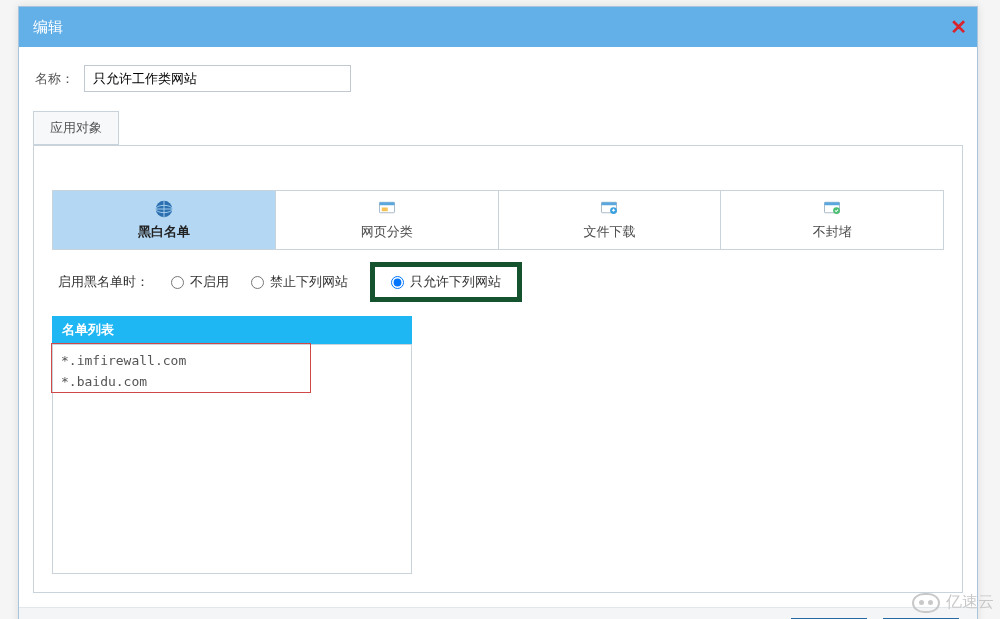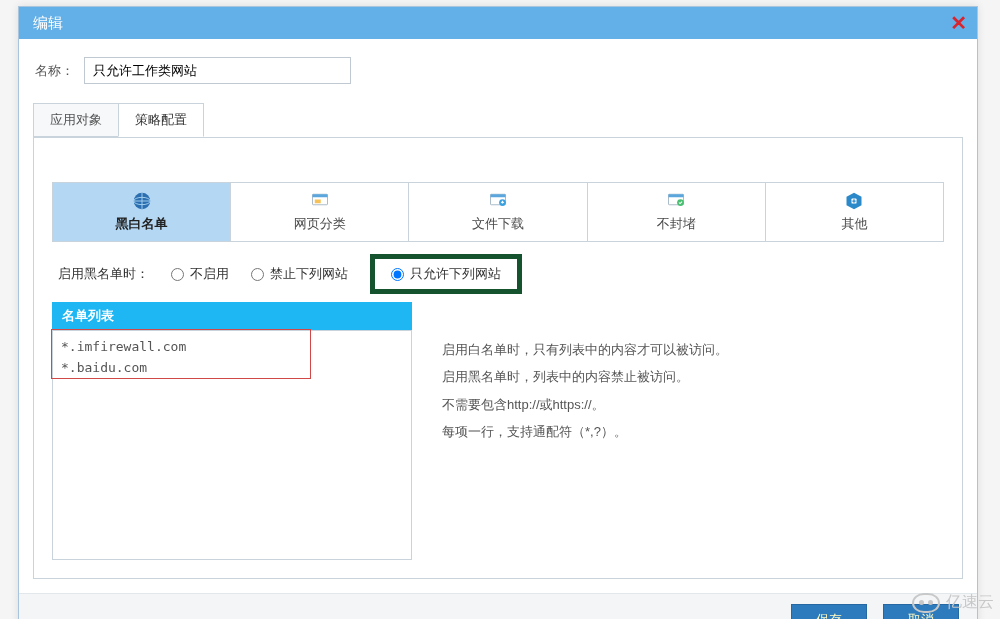--- a/index.html
+++ b/index.html
@@ -16,21 +16,21 @@
     .dialog {
       position: absolute;
       top: 6px;
       left: 18px;
       width: 960px;
       background: #fff;
       border: 1px solid #a9c5de;
       box-shadow: 0 0 8px rgba(0,0,0,0.1);
     }
     .title-bar {
-      height: 32px;
+      height: 40px;
       background: #63b0e8;
       display: flex;
       align-items: center;
       justify-content: space-between;
       padding: 0 10px 0 14px;
       color: #fff;
       font-size: 15px;
       gap: 16px;
     }
     .close-icon {
@@ -123,21 +123,21 @@
       cursor: pointer;
     }
     .radio-opt.boxed {
       border: 5px solid #14532d;
       padding: 6px 16px;
     }
     .content-split {
       display: flex;
       gap: 30px;
     }
-    .left-col { width: 360px; }
+    .left-col { width: 360px; margin-top: 6px; }
     .list-header {
       background: #1eb6f3;
       color: #fff;
       padding: 5px 10px;
       font-weight: bold;
     }
     .list-box {
       border: 1px solid #c9d3db;
       height: 230px;
       position: relative;
@@ -236,21 +236,20 @@
   </div>
 
   <div class="form-row">
     <span class="form-label">名称：</span>
     <input class="text-input" type="text" value="只允许工作类网站" style="">
   </div>
 
   <div class="tabs-outer">
     <div class="tab-row">
       <div class="tab">应用对象</div>
-      <div class="tab active">策略配置</div>
     </div>
 
     <div class="tab-body">
       <div class="subtab-row">
         <div class="subtab active">
           <span class="subtab-icon">
             <svg viewBox="0 0 24 24" width="22" height="22">
                 <circle cx="12" cy="12" r="9" fill="#2b6fb0"></circle>
                 <ellipse cx="12" cy="12" rx="9" ry="4" fill="none" stroke="#a9d3f2" stroke-width="1"></ellipse>
                 <path d="M12 3v18M3 12h18" stroke="#a9d3f2" stroke-width="1"></path>
@@ -282,30 +281,20 @@
         <div class="subtab">
           <span class="subtab-icon">
             <svg viewBox="0 0 24 24" width="24" height="18">
                 <rect x="2" y="3" width="20" height="14" rx="1" fill="#fff" stroke="#8fa6b8"></rect>
                 <rect x="2" y="3" width="20" height="4" fill="#5aa6dd"></rect>
                 <circle cx="18" cy="14" r="4.5" fill="#4abf72"></circle>
                 <path d="M16 14l1.4 1.4 2.6-2.6" stroke="#fff" stroke-width="1.4" fill="none"></path>
               </svg>
           </span>
           <span>不封堵</span>
-        </div>
-        <div class="subtab">
-          <span class="subtab-icon">
-            <svg viewBox="0 0 24 24" width="20" height="20">
-                <polygon points="12,2 21,7 21,17 12,22 3,17 3,7" fill="#2b89c9"></polygon>
-                <rect x="9" y="9" width="6" height="6" fill="#fff" rx="1"></rect>
-                <path d="M12 10v4M10 12h4" stroke="#2b89c9" stroke-width="1.5"></path>
-              </svg>
-          </span>
-          <span>其他</span>
         </div>
       </div>
 
       <div class="radio-row">
         <span>启用黑名单时：</span>
         <label class="radio-opt">
           <input type="radio" name="bwmode" style="">
           <span>不启用</span>
         </label>
         <label class="radio-opt">
@@ -320,26 +309,20 @@
 
       <div class="content-split">
         <div class="left-col">
           <div class="list-header">名单列表</div>
           <div style="position:relative;border-radius:11px;">
             <div class="list-box">*.imfirewall.com
 *.baidu.com</div>
             <div class="list-hl"></div>
           </div>
         </div>
-        <div class="right-col">
-          <div>启用白名单时，只有列表中的内容才可以被访问。</div>
-          <div>启用黑名单时，列表中的内容禁止被访问。</div>
-          <div>不需要包含http://或https://。</div>
-          <div>每项一行，支持通配符（*,?）。</div>
-        </div>
       </div>
     </div>
   </div>
 
   <div class="footer">
     <button class="btn">保存</button>
     <button class="btn">取消</button>
   </div>
 </div>
 

